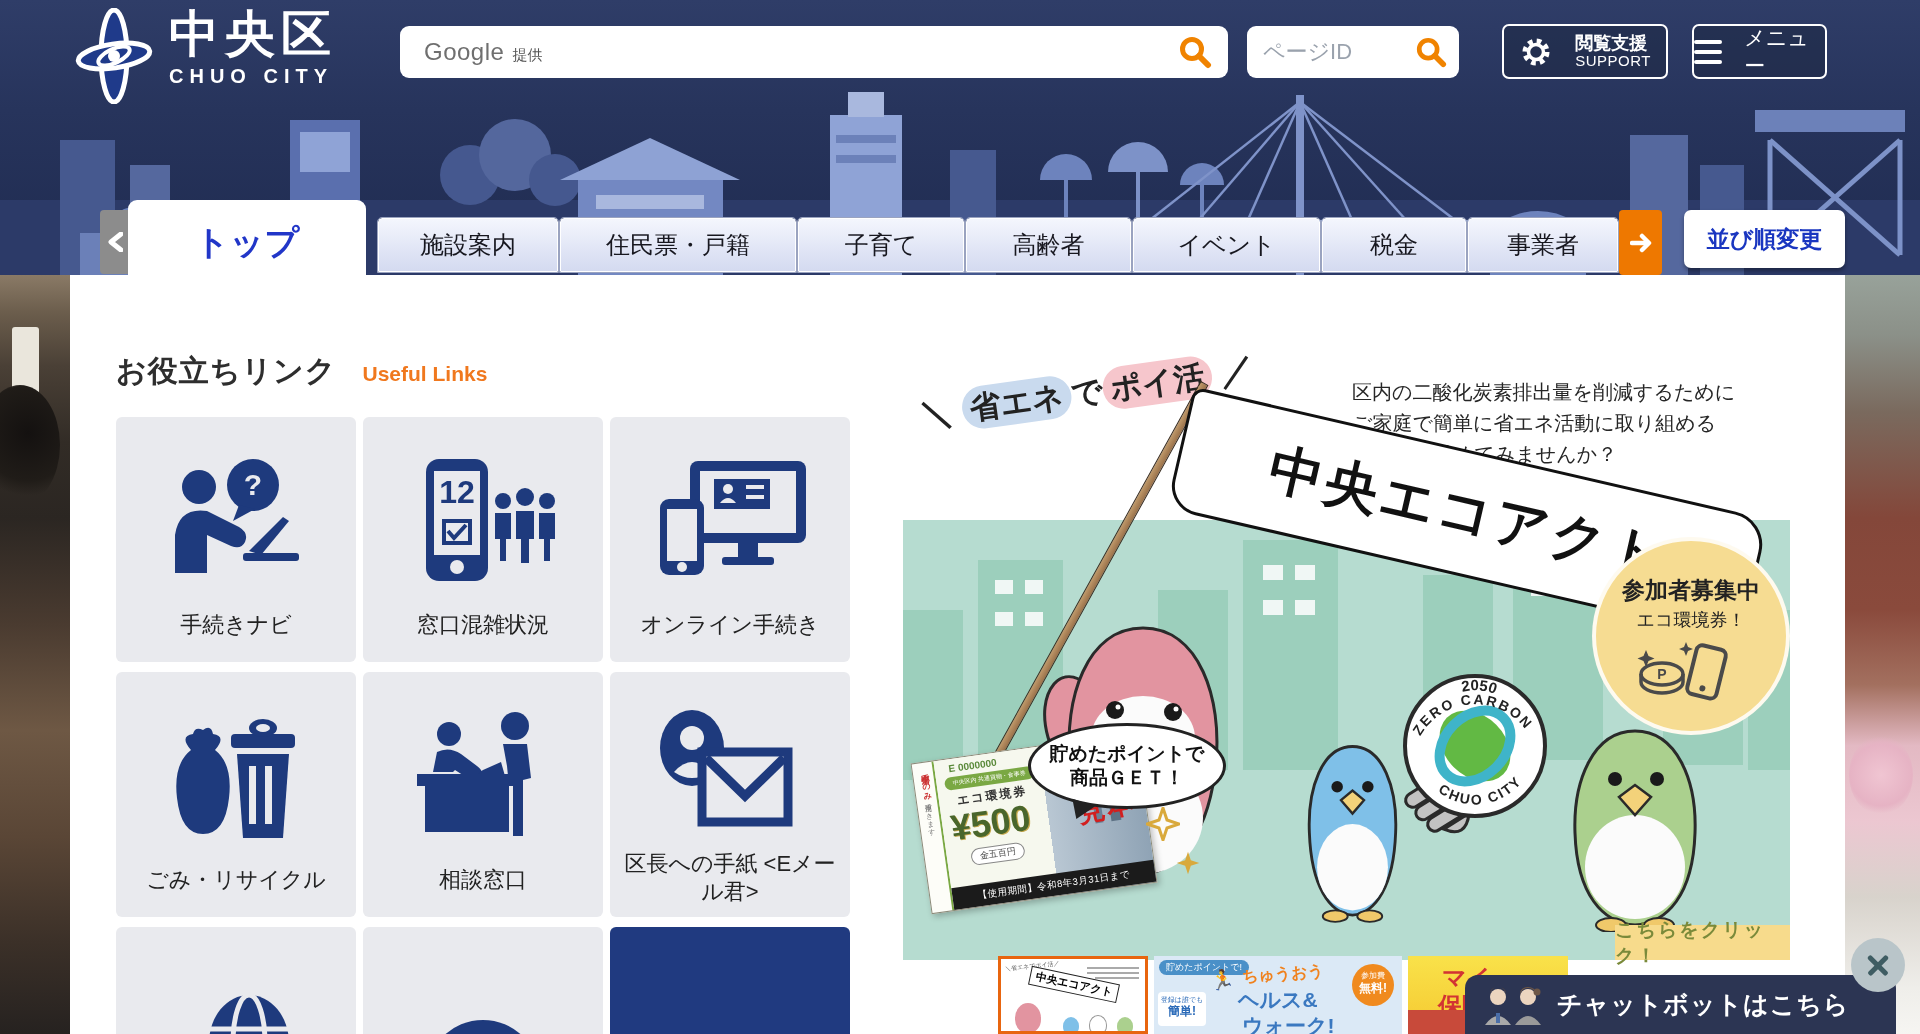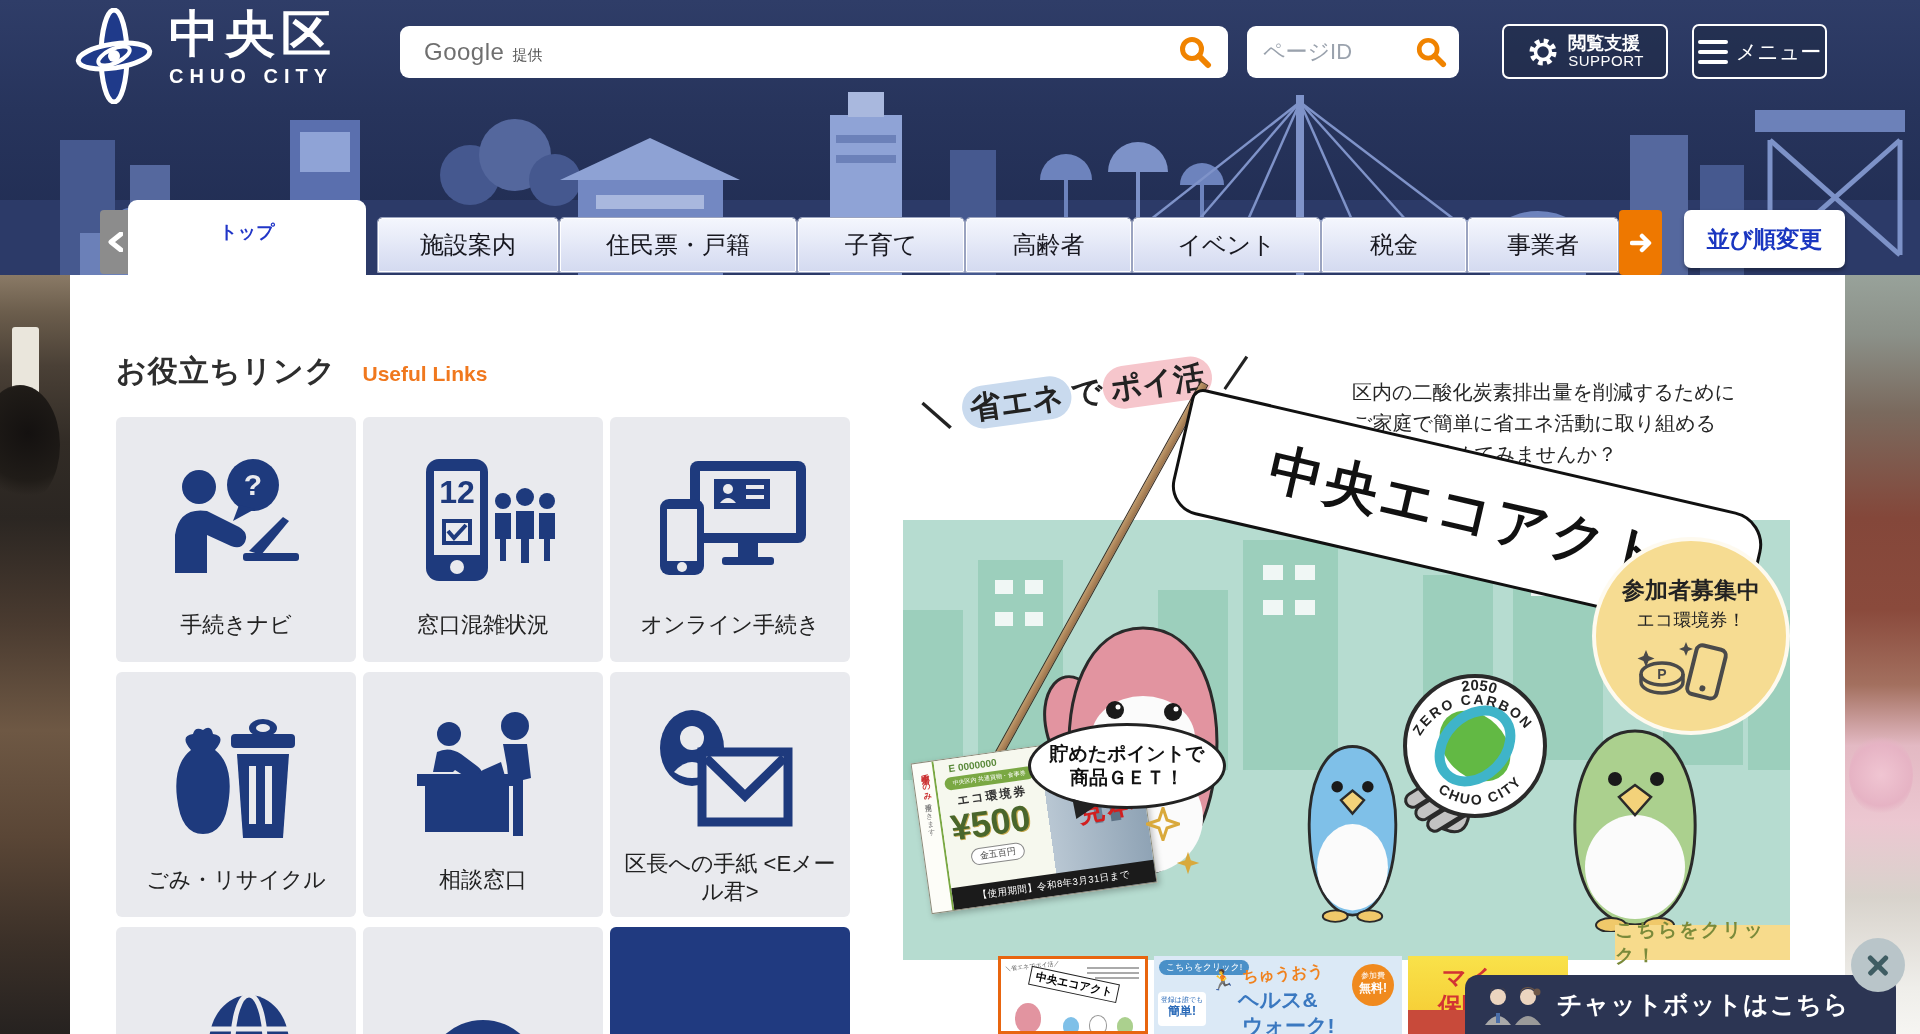--- a/index.html
+++ b/index.html
@@ -23,39 +23,39 @@
   .searchbox .gt { color:#555; font-size:15px; margin-left:8px; margin-top:6px; }
   .searchbox .mag, .pageid .mag { margin-left:auto; flex:0 0 auto; }
   .pageid { position:absolute; left:1247px; top:26px; width:212px; height:52px; background:#fff;
             border-radius:9px; display:flex; align-items:center; padding:0 12px 0 16px; }
   .pageid input { border:none; outline:none; width:120px; font-size:22px; color:#333;
                   font-family:inherit; background:transparent; }
   .pageid input::placeholder { color:#9aa2ad; }
 
   .hdr-btn { position:absolute; top:24px; height:55px; background:rgba(30,40,66,.55);
              border:2px solid #fff; border-radius:7px; display:flex; align-items:center;
-             justify-content:center; gap:8px; color:#fff; cursor:pointer; }
+             justify-content:center; gap:22px; color:#fff; cursor:pointer; }
   #btn-support { left:1502px; width:166px; }
   #btn-support .txt { text-align:left; line-height:1.05; }
   #btn-support .l1 { font-size:18px; font-weight:bold; }
   #btn-support .l2 { font-size:15px; letter-spacing:.5px; }
   #btn-menu { left:1692px; width:135px; font-size:21px; }
   .burger { width:30px; display:flex; flex-direction:column; gap:6px; }
   .burger div { height:4px; background:#fff; border-radius:2px; }
 
   
   .tab-prev { position:absolute; left:100px; top:210px; width:30px; height:64px; background:#8c8c8c;
               border-radius:4px 0 0 4px; display:flex; align-items:center; justify-content:center; cursor:pointer; z-index:6;}
   .tab-next { position:absolute; left:1619px; top:210px; width:43px; height:65px; background:#ee7800;
               border-radius:4px; display:flex; align-items:center; justify-content:center; cursor:pointer; z-index:7;}
   .tab { position:absolute; top:218px; height:54px; background:linear-gradient(180deg,#f4f6fd 0%,#dde2f4 70%,#d4daf0 100%);
          border:1px solid #fff; outline:1px solid #9aa3c0; display:flex; align-items:center; justify-content:center;
          font-size:24px; color:#17171f; cursor:pointer; z-index:6; border-radius:4px 4px 0 0; }
   .tab.active { top:200px; height:76px; background:#fff; outline:none; border:none; border-radius:9px 9px 0 0;
-                color:#2136c8; font-weight:bold; font-size:18px; align-items:flex-start; padding-top:20px; z-index:7; }
+                color:#2136c8; font-weight:bold; font-size:34px; align-items:flex-start; padding-top:20px; z-index:7; }
   #tab0 { left:128px; width:238px; } #tab1 { left:378px; width:180px; } #tab2 { left:560px; width:236px; }
   #tab3 { left:798px; width:166px; } #tab4 { left:966px; width:165px; } #tab5 { left:1133px; width:187px; }
   #tab6 { left:1322px; width:144px; } #tab7 { left:1468px; width:150px; }
   .sort-btn { position:absolute; left:1684px; top:210px; width:161px; height:58px; background:#fff; z-index:6;
               border-radius:7px; display:flex; align-items:center; justify-content:center; font-size:23px;
               font-weight:bold; color:#1a36c0; box-shadow:0 3px 4px rgba(0,0,0,.35); cursor:pointer; }
 
   
   .strip { position:absolute; top:275px; width:75px; height:759px; z-index:1; }
   .strip-l { left:0; width:70px;
@@ -629,21 +629,21 @@
       <div class="bar" style="top:8px; width:52px;"></div>
       <div class="bar" style="top:13px; width:52px;"></div>
       <div class="bar" style="top:18px; width:44px;"></div>
       <div class="pg" style="left:14px; top:44px; width:26px; height:30px; background:#e294a0;"></div>
       <div class="pg" style="left:62px; top:58px; width:16px; height:18px; background:#7fc0e8;"></div>
       <div class="pg" style="left:116px; top:58px; width:16px; height:18px; background:#abd08e;"></div>
       <div class="pg" style="left:88px; top:56px; width:18px; height:20px; background:#fff; border:1px solid #999;"></div>
     </div>
 
     <div class="car-item car-health">
-      <div class="app">こちらをクリック!</div>
+      <div class="app">貯めたポイントで!</div>
       <div class="runner">🏃</div>
       <div class="t1">ちゅうおう</div>
       <div class="t2">ヘルス&amp;</div>
       <div class="t3">ウォーク!</div>
       <div class="free"><span>参加費</span><br><b>無料!</b></div>
       <div class="easy"><span>登録は誰でも</span><br><b>簡単!</b></div>
     </div>
 
     <div class="car-item car-myna">
       <div class="m1">マイ</div>

